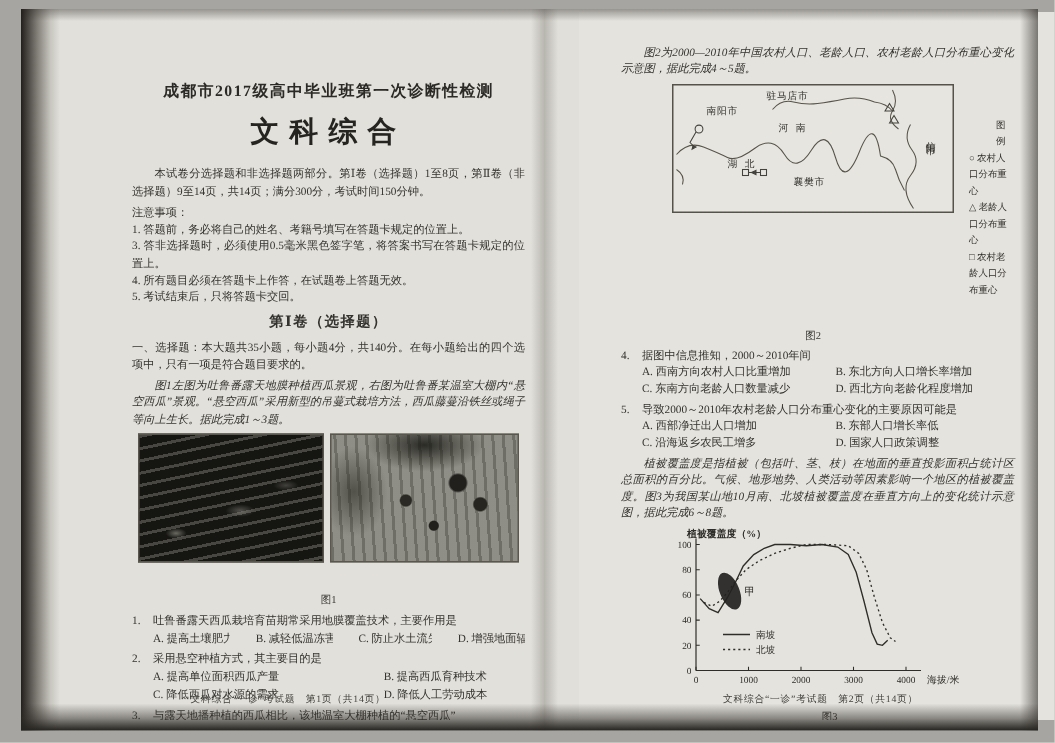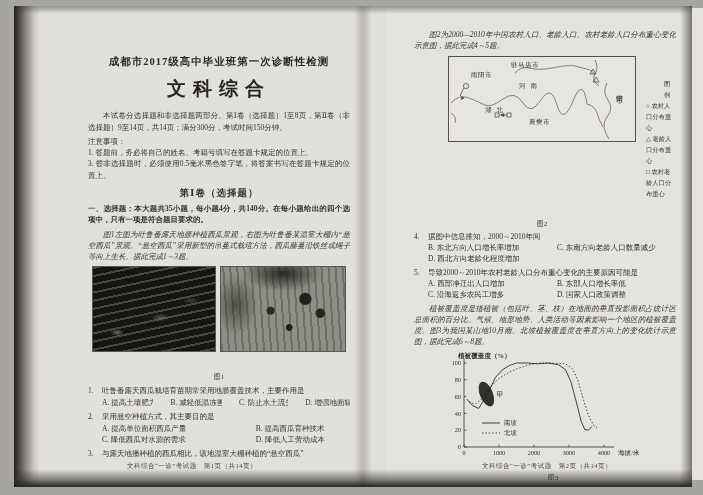--- a/index.html
+++ b/index.html
@@ -23,21 +23,21 @@
   .page-right{left:372px;top:2px;width:322px;height:472px;background:#e5e3dd;}
   .pl-content{padding:44px 10px 0 64px;font-size:7.5px;line-height:1.5;}
   .pr-content{padding:22px 32px 0 28px;font-size:7.5px;line-height:1.45;}
 
   .h-title{text-align:center;font-weight:bold;font-size:10.5px;letter-spacing:1px;color:#2c2a26;}
   .m-title{text-align:center;font-weight:bold;font-size:19px;letter-spacing:7px;margin-top:5px;color:#262421;}
   .para{text-indent:2em;text-align:justify;margin-top:7px;}
   .notes-title{font-weight:normal;margin-top:3px;}
   .note{text-align:justify;}
   .sec-title{text-align:center;font-weight:bold;font-size:9.5px;margin-top:5px;letter-spacing:1px;}
-  .sec-intro{font-weight:bold;text-align:justify;margin-top:3px;}
+  .sec-intro{font-weight:normal;text-align:justify;margin-top:3px;}
   .material{font-style:italic;text-indent:2em;text-align:justify;margin-top:3px;}
 
   .fig1{display:flex;gap:4px;margin-top:4px;justify-content:center;}
   .photo{height:84px;border:1px solid #5a574f;}
   .photo-left{
     width:122px;background-color:#23221e;
     background-image:
       radial-gradient(ellipse 10px 5px at 20% 78%, rgba(190,188,175,.5), transparent 70%),
       radial-gradient(ellipse 14px 6px at 55% 60%, rgba(170,168,158,.4), transparent 70%),
       radial-gradient(ellipse 12px 5px at 80% 40%, rgba(150,148,140,.35), transparent 70%),
@@ -87,20 +87,22 @@
 <div class="spread">
 
   <div class="page page-left">
     <div class="pl-content">
       <div class="h-title">成都市2017级高中毕业班第一次诊断性检测</div>
       <div class="m-title">文科综合</div>
       <div class="para">本试卷分选择题和非选择题两部分。第Ⅰ卷（选择题）1至8页，第Ⅱ卷（非选择题）9至14页，共14页；满分300分，考试时间150分钟。</div>
       <div class="notes-title">注意事项：</div>
       <div class="note">1. 答题前，务必将自己的姓名、考籍号填写在答题卡规定的位置上。</div>
       <div class="note">3. 答非选择题时，必须使用0.5毫米黑色签字笔，将答案书写在答题卡规定的位置上。</div>
+      <div class="note">4. 所有题目必须在答题卡上作答，在试题卷上答题无效。</div>
+      <div class="note">5. 考试结束后，只将答题卡交回。</div>
       <div class="sec-title">第Ⅰ卷（选择题）</div>
       <div class="sec-intro">一、选择题：本大题共35小题，每小题4分，共140分。在每小题给出的四个选项中，只有一项是符合题目要求的。</div>
       <div class="material">图1左图为吐鲁番露天地膜种植西瓜景观，右图为吐鲁番某温室大棚内“悬空西瓜”景观。“悬空西瓜”采用新型的吊蔓式栽培方法，西瓜藤蔓沿铁丝或绳子等向上生长。据此完成1～3题。</div>
 
       <div class="fig1">
         <div class="photo photo-left"></div>
         <div class="photo photo-right"></div>
       </div>
       <div class="fig-caption">图1</div>
 
@@ -174,20 +176,21 @@
           <div>△ 老龄人口分布重心</div>
           <div>□ 农村老龄人口分布重心</div>
         </div>
       </div>
       <div class="fig-caption fig2-caption">图2</div>
 
       <div class="q">
         <span class="qnum">4.</span>
         <div class="qstem">据图中信息推知，2000～2010年间</div>
         <div class="opts opts2R">
+          <span class="opt">A. 西南方向农村人口比重增加</span>
           <span class="opt">B. 东北方向人口增长率增加</span>
           <span class="opt">C. 东南方向老龄人口数量减少</span>
           <span class="opt">D. 西北方向老龄化程度增加</span>
         </div>
       </div>
 
       <div class="q">
         <span class="qnum">5.</span>
         <div class="qstem">导致2000～2010年农村老龄人口分布重心变化的主要原因可能是</div>
         <div class="opts opts2R">

